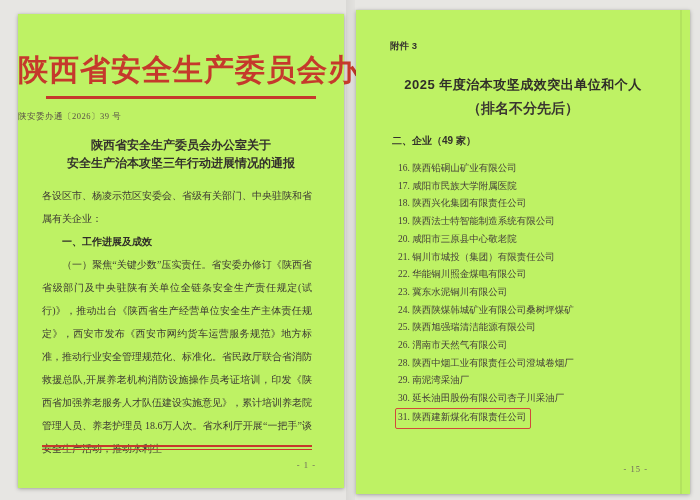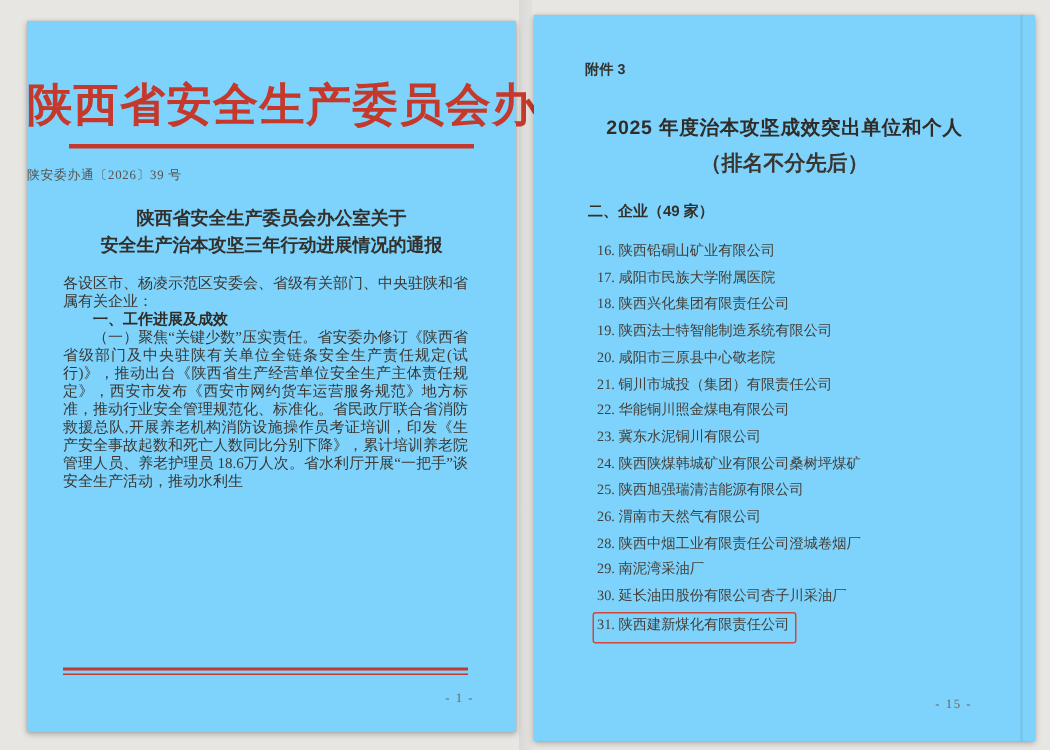--- a/index.html
+++ b/index.html
@@ -4,21 +4,21 @@
 <style>
   html,body{margin:0;padding:0;}
   body{
     width:700px;height:500px;
     background:#e7e6e3;
     font-family:"Liberation Serif","DejaVu Serif",serif;
     position:relative;overflow:hidden;
   }
   .page{
     position:absolute;
-    background:#7dd3fc;
+    background:#bef264;
     box-shadow:0 1px 4px rgba(0,0,0,.28), 0 0 1px rgba(0,0,0,.15);
   }
   #left-page{left:18px;top:14px;width:326px;height:474px;}
   #right-page{left:356px;top:10px;width:334px;height:484px;}
 
   
   .red-header{
     margin-top:36px;
     text-align:center;
     color:#c5392c;
@@ -46,21 +46,21 @@
     font-weight:bold;
     color:#33302c;
     font-size:12px;
     line-height:18px;
     font-family:Liberation Mono, monospace;
   }
   .body-text{
     position:absolute;
     left:24px;top:170px;width:270px;
     font-size:10px;
-    line-height:12px;
+    line-height:23px;
     color:#3c3833;
     text-align:justify;
   }
   .body-text p{margin:0;text-align:justify;}
   .indent{text-indent:2em;}
   .sec-heading{
     font-weight:bold;
     text-indent:2em;
     color:#2f2c28;
   }
@@ -137,21 +137,21 @@
   <div class="red-header">陕西省安全生产委员会办公室</div>
   <div class="red-header-rule"></div>
   <div class="doc-number">陕安委办通〔2026〕39 号</div>
   <div class="doc-title">
     <div>陕西省安全生产委员会办公室关于</div>
     <div>安全生产治本攻坚三年行动进展情况的通报</div>
   </div>
   <div class="body-text">
     <p>各设区市、杨凌示范区安委会、省级有关部门、中央驻陕和省属有关企业：</p>
     <p class="sec-heading">一、工作进展及成效</p>
-    <p class="indent">（一）聚焦“关键少数”压实责任。省安委办修订《陕西省省级部门及中央驻陕有关单位全链条安全生产责任规定(试行)》，推动出台《陕西省生产经营单位安全生产主体责任规定》，西安市发布《西安市网约货车运营服务规范》地方标准，推动行业安全管理规范化、标准化。省民政厅联合省消防救援总队,开展养老机构消防设施操作员考证培训，印发《生产安全事故起数和死亡人数同比分别下降》，累计培训养老院管理人员、养老护理员 18.6万人次。省水利厅开展“一把手”谈安全生产活动，推动水利生</p>
+    <p class="indent">（一）聚焦“关键少数”压实责任。省安委办修订《陕西省省级部门及中央驻陕有关单位全链条安全生产责任规定(试行)》，推动出台《陕西省生产经营单位安全生产主体责任规定》，西安市发布《西安市网约货车运营服务规范》地方标准，推动行业安全管理规范化、标准化。省民政厅联合省消防救援总队,开展养老机构消防设施操作员考证培训，印发《陕西省加强养老服务人才队伍建设实施意见》，累计培训养老院管理人员、养老护理员 18.6万人次。省水利厅开展“一把手”谈安全生产活动，推动水利生</p>
   </div>
   <div class="bottom-rule"></div>
   <div class="page-num">- 1 -</div>
 </div>
 
 <div class="page" id="right-page">
   <div class="right-edge"></div>
   <div class="attachment-label">附件 3</div>
   <div class="att-title">2025 年度治本攻坚成效突出单位和个人</div>
   <div class="att-subtitle">（排名不分先后）</div>

